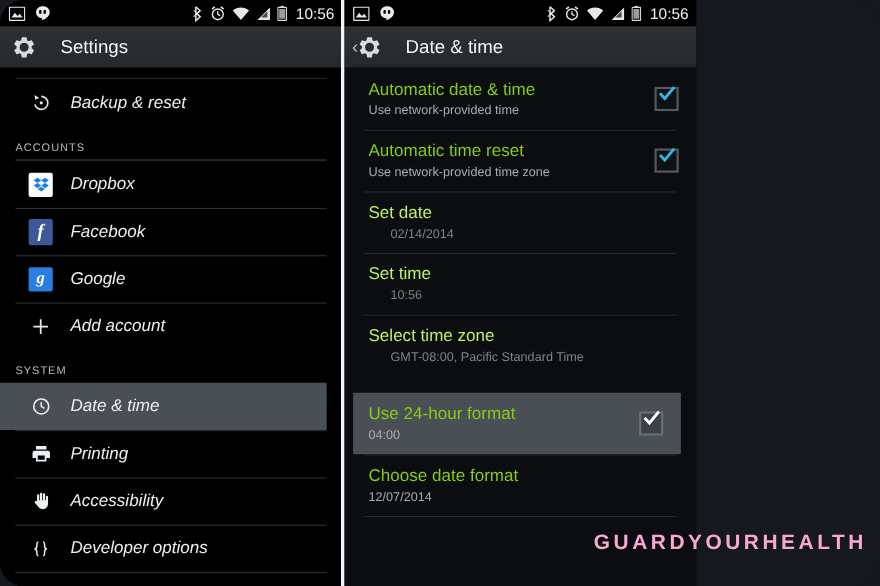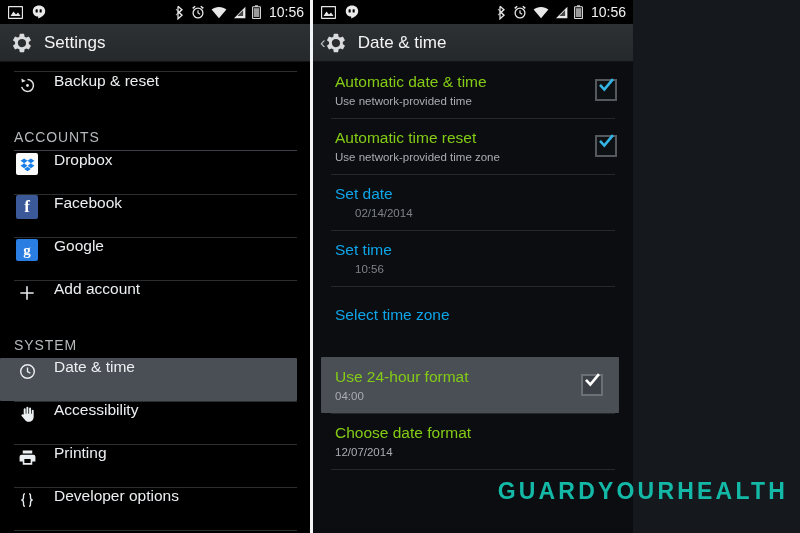--- a/index.html
+++ b/index.html
@@ -5,20 +5,21 @@
   html, body {
     margin: 0; padding: 0;
     background: #15181d;
   }
   #screen {
     position: relative;
     width: 800px; height: 533px;
     background: #15181d;
     overflow: hidden;
     font-family: "Liberation Sans", sans-serif;
+    border-radius: 22px;
     -webkit-font-smoothing: antialiased;
   }
 
   
   .panel {
     position: absolute;
     top: 0;
     height: 533px;
     overflow: hidden;
   }
@@ -62,45 +63,46 @@
     display: flex;
     align-items: center;
     padding-left: 11px;
     box-sizing: border-box;
     border-bottom: 1px solid #111316;
   }
   .actionbar.right { padding-left: 5px; }
   .ab-title {
     color: #f4f4f4;
     font-size: 17px;
-    margin-left: 11px;
+    margin-left: 22px;
     font-family: "Liberation Sans", sans-serif;
   }
   .back-chevron {
     color: #b9bcbf;
     font-size: 17px;
     line-height: 1;
     margin-right: -3px;
     padding: 0 2px;
   }
 
   
   .list-left {
     position: relative;
     background: #000;
     height: 471px;
     overflow: hidden;
   }
   .row {
     position: relative;
     display: flex;
-    align-items: flex-start;
+    align-items: center;
     height: 43px;
-    padding-left: 14px;
+    padding-left: 24px;
     box-sizing: border-box;
+    font-style: italic;
   }
   .row .sep {
     position: absolute;
     left: 14px; right: 14px; top: 0;
     height: 1px;
     background: #2b2e31;
   }
   .row-icon {
     width: 26px; height: 26px;
     display: flex; align-items: center; justify-content: center;
@@ -125,21 +127,21 @@
   }
   .cut-row .sep-bottom {
     position: absolute;
     left: 14px; right: 14px; bottom: 0;
     height: 1px; background: #2b2e31;
   }
 
   .section-head {
     padding: 14px 0 5px 14px;
     color: #b6babd;
-    font-size: 14px;
+    font-size: 10px;
     letter-spacing: 0.9px;
     font-family: "Liberation Sans", sans-serif;
   }
   .section-rule {
     height: 1px;
     margin: 0 14px;
     background: #3d4044;
   }
 
   
@@ -181,21 +183,21 @@
     font-family: "Liberation Sans", sans-serif;
   }
   .r-sub {
     display: block;
     color: #a9adb1;
     font-size: 11.5px;
     line-height: 16px;
     margin-top: 2px;
     font-family: Liberation Sans, sans-serif;
   }
-  .r-row.disabled .r-title { color: #0ea5e9; }
+  .r-row.disabled .r-title { color: #bef264; }
   .r-row.disabled .r-sub   { color: #7e8388; margin-left: 20px; }
   .r-row.highlight {
     background: #4a4f55;
     margin: 15px 14px 0 8px;
     padding-left: 14px;
     border-radius: 1px;
   }
 
   .cbox {
     width: 22px; height: 22px;
@@ -214,22 +216,22 @@
     position: absolute;
     left: 2px; top: -3px;
     width: 15px; height: 15px;
   }
 
   
   .watermark {
     position: absolute;
     right: 12px;
     bottom: 28px;
-    color: #14b8a6;
-    font-size: 23px;
+    color: #f9a8d4;
+    font-size: 19px;
     font-weight: bold;
     letter-spacing: 3.2px;
     font-family: "Liberation Sans", sans-serif;
     z-index: 30;
     white-space: nowrap;
   }
 </style>
 </head>
 <body>
 
@@ -349,34 +351,34 @@
             <path d="M12 6.8V12l3.6 2.2" fill="none" stroke="#eceff1" stroke-width="1.7"></path>
           </svg>
         </span>
         <span class="row-label">Date &amp; time</span>
       </div>
 
       <div class="row">
         <span class="sep"></span>
         <span class="row-icon">
           <svg width="19" height="19" viewBox="0 0 24 24">
+            <path fill="#eceff1" d="M18 7H6V3h12v4zm1.5 1.5h-15A2.5 2.5 0 0 0 2 11v6h4v4h12v-4h4v-6a2.5 2.5 0 0 0-2.5-2.5zM16 19H8v-5h8v5z"></path>
+          </svg>
+        </span>
+        <span class="row-label">Printing</span>
+      </div>
+
+      <div class="row">
+        <span class="sep"></span>
+        <span class="row-icon">
+          <svg width="19" height="19" viewBox="0 0 24 24">
             <path fill="#eceff1" d="M7.2 12V5.4a1.25 1.25 0 0 1 2.5 0V11h.9V3.6a1.25 1.25 0 0 1 2.5 0V11h.9V4.4a1.25 1.25 0 0 1 2.5 0V11h.9V7.2a1.2 1.2 0 0 1 2.4 0v7.5c0 3.7-2.6 6.6-6.2 6.6-2.3 0-4-1-5.2-2.9L4.6 14c-.5-.9-.1-1.8.8-2.2.7-.3 1.3-.1 1.8.6z"></path>
           </svg>
         </span>
         <span class="row-label">Accessibility</span>
-      </div>
-
-      <div class="row">
-        <span class="sep"></span>
-        <span class="row-icon">
-          <svg width="19" height="19" viewBox="0 0 24 24">
-            <path fill="#eceff1" d="M18 7H6V3h12v4zm1.5 1.5h-15A2.5 2.5 0 0 0 2 11v6h4v4h12v-4h4v-6a2.5 2.5 0 0 0-2.5-2.5zM16 19H8v-5h8v5z"></path>
-          </svg>
-        </span>
-        <span class="row-label">Printing</span>
       </div>
 
       <div class="row">
         <span class="sep"></span>
         <span class="row-icon">
           <svg width="20" height="20" viewBox="0 0 24 24">
             <path fill="none" stroke="#eceff1" stroke-width="1.6" d="M9.5 4.5C7.6 4.5 7.8 7 7.8 8.6c0 1.8-.8 3.4-2.6 3.4 1.8 0 2.6 1.6 2.6 3.4 0 1.6-.2 4.1 1.7 4.1M14.5 4.5c1.9 0 1.7 2.5 1.7 4.1 0 1.8.8 3.4 2.6 3.4-1.8 0-2.6 1.6-2.6 3.4 0 1.6.2 4.1-1.7 4.1"></path>
           </svg>
         </span>
         <span class="row-label">Developer options</span>
@@ -488,20 +490,21 @@
         <span class="r-text">
           <span class="r-title">Set time</span>
           <span class="r-sub">10:56</span>
         </span>
       </div>
 
       <div class="r-row disabled">
         <span class="sep"></span>
         <span class="r-text">
           <span class="r-title">Select time zone</span>
+          <span class="r-sub">GMT-08:00, Pacific Standard Time</span>
         </span>
       </div>
 
       <div class="r-row highlight">
         <span class="r-text">
           <span class="r-title">Use 24-hour format</span>
           <span class="r-sub">04:00</span>
         </span>
         <span class="cbox plain">
           <svg class="tick" viewBox="0 0 24 24">

